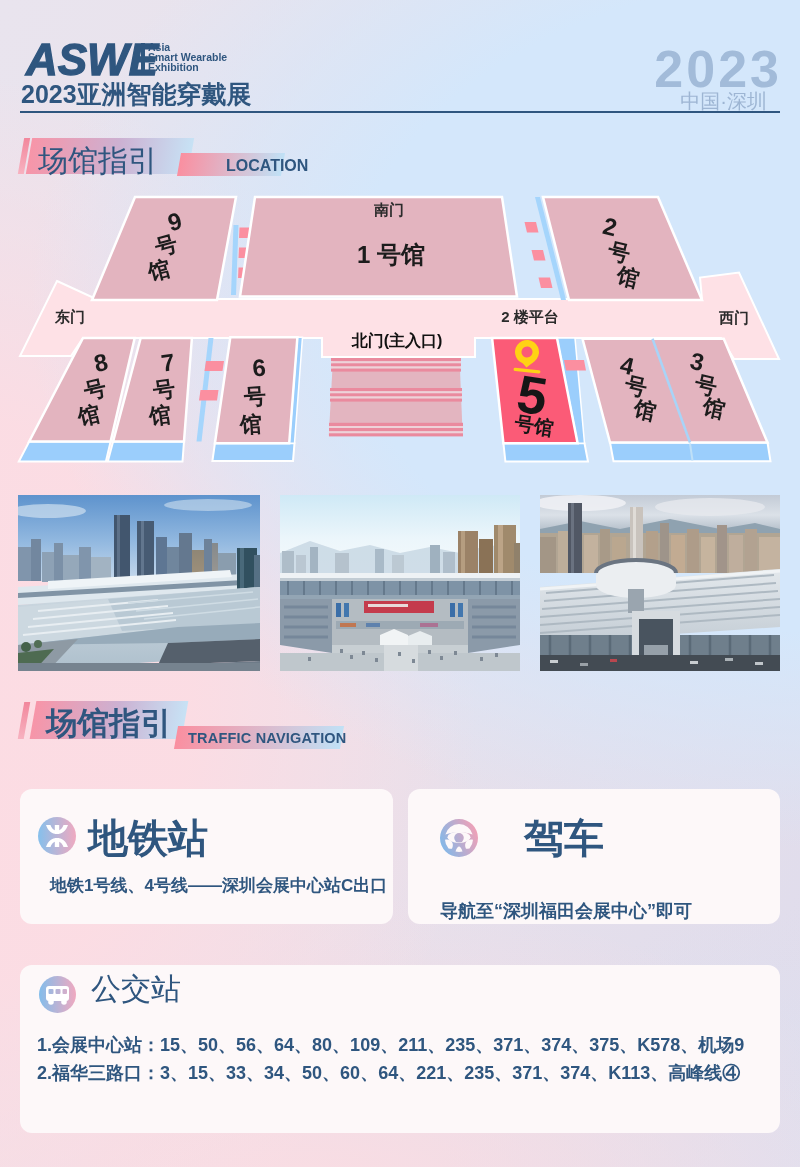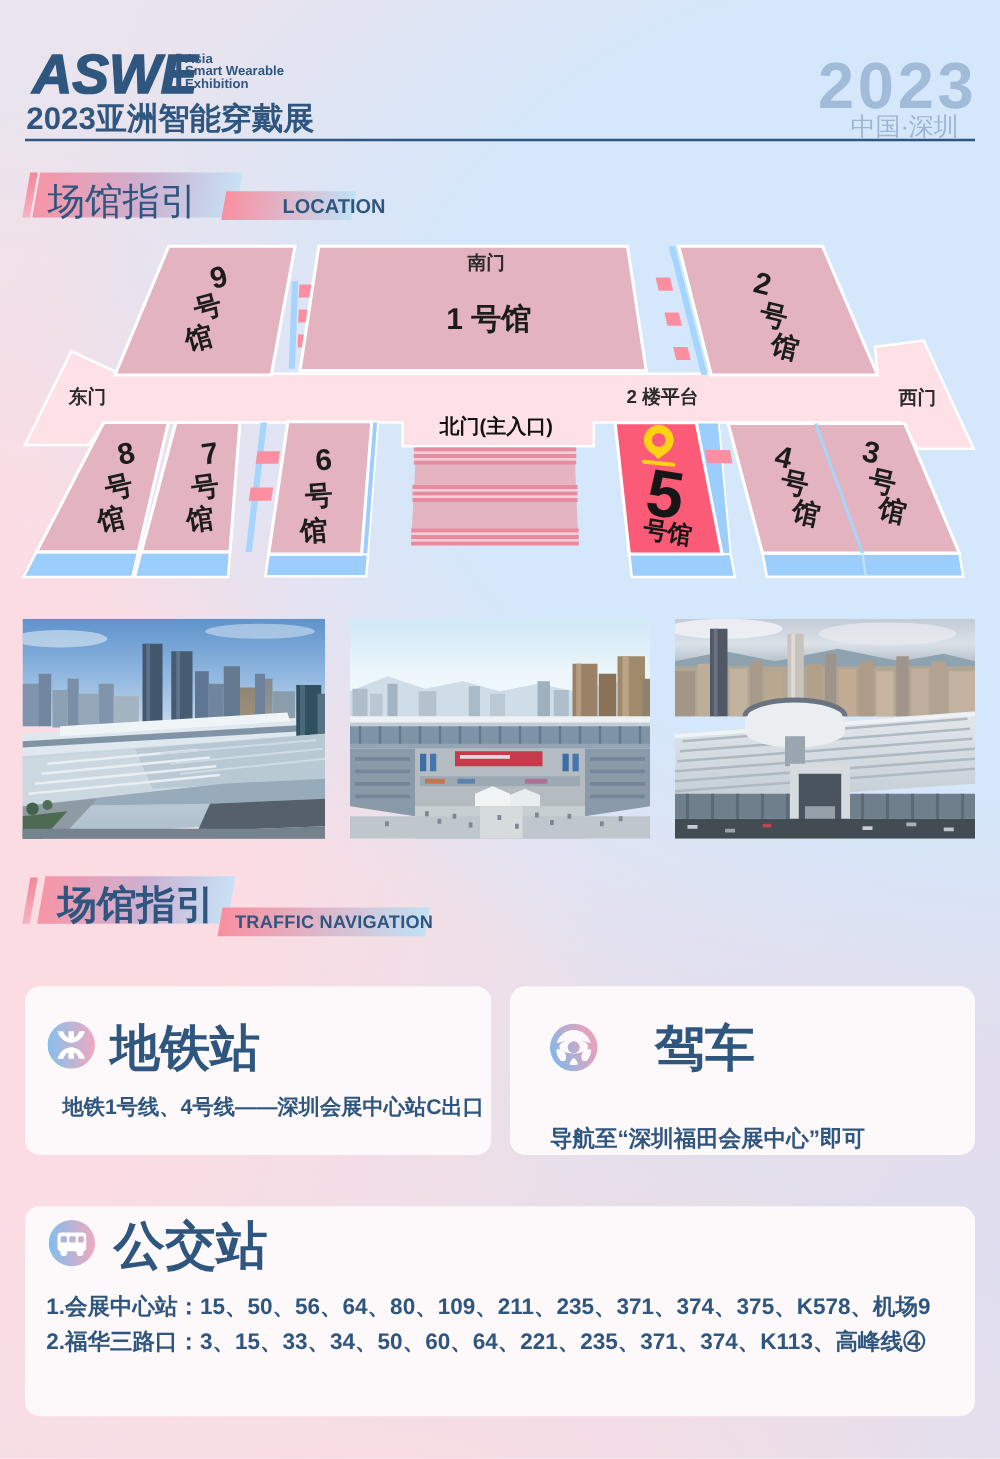--- a/index.html
+++ b/index.html
@@ -456,19 +456,19 @@
       <circle cx="18.5" cy="18.5" r="18.5" fill="url(#bg1)"></circle>
       <rect x="7" y="10" width="23" height="15" rx="3" fill="#fff"></rect>
       <rect x="9.5" y="13" width="5" height="5" rx="1" fill="url(#bg1)"></rect>
       <rect x="16.5" y="13" width="5" height="5" rx="1" fill="url(#bg1)"></rect>
       <rect x="23.5" y="13" width="4.5" height="5" rx="1" fill="url(#bg1)"></rect>
       <circle cx="12" cy="26" r="2.8" fill="#fff"></circle>
       <circle cx="25" cy="26" r="2.8" fill="#fff"></circle>
     </svg>
   </div>
 
-  <div class="abs navy" style="left:91px;top:969px;font-size:41px;font-weight:bold;">公交站</div>
+  <div class="abs navy" style="left:91px;top:969px;font-size:30px;font-weight:normal;">公交站</div>
 
   <div class="abs navy" style="left:37px;top:1033px;font-size:18px;font-weight:bold;">1.会展中心站：15、50、56、64、80、109、211、235、371、374、375、K578、机场9</div>
 
   <div class="abs navy" style="left:37px;top:1061px;font-size:18px;font-weight:bold;">2.福华三路口：3、15、33、34、50、60、64、221、235、371、374、K113、高峰线④</div>
 
 </div>
 
 </body></html>

